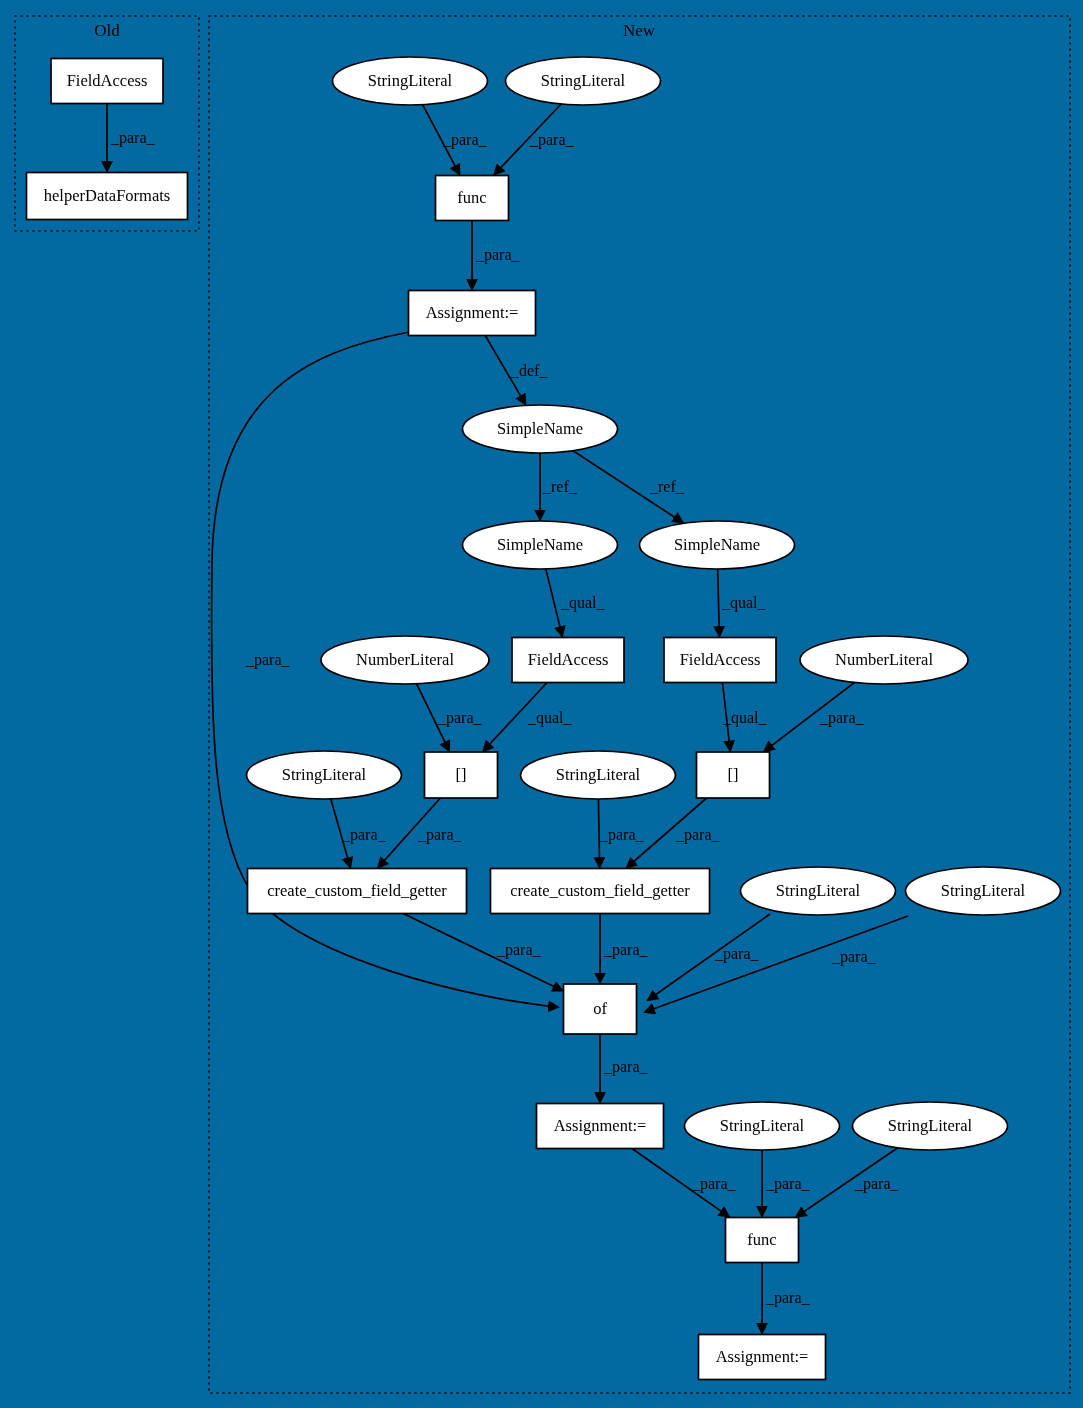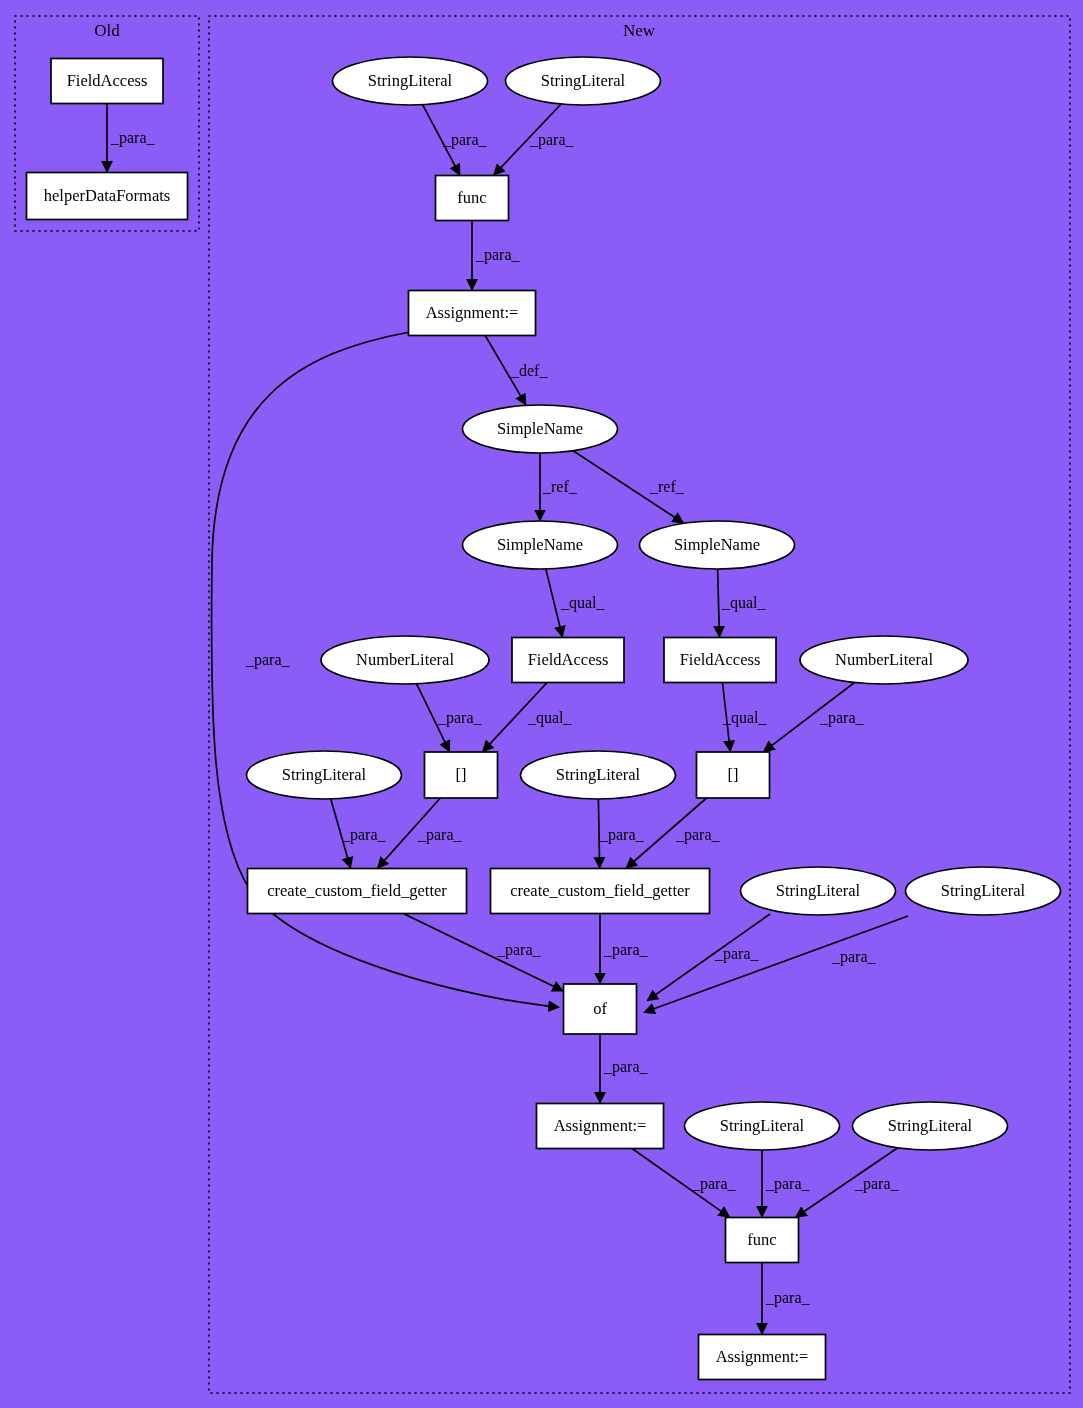--- a/index.html
+++ b/index.html
@@ -4,21 +4,21 @@
 <style>
   html, body {
     margin: 0;
     padding: 0;
     background: #ffffff;
   }
   #canvas-wrap {
     position: relative;
     width: 1083px;
     height: 1408px;
-    background: #8b5cf6;
+    background: #0369a1;
     overflow: hidden;
   }
   svg#graph {
     display: block;
     width: 1083px;
     height: 1408px;
     font-family: "Liberation Serif", "DejaVu Serif", serif;
   }
   .cluster-box {
     fill: none;

